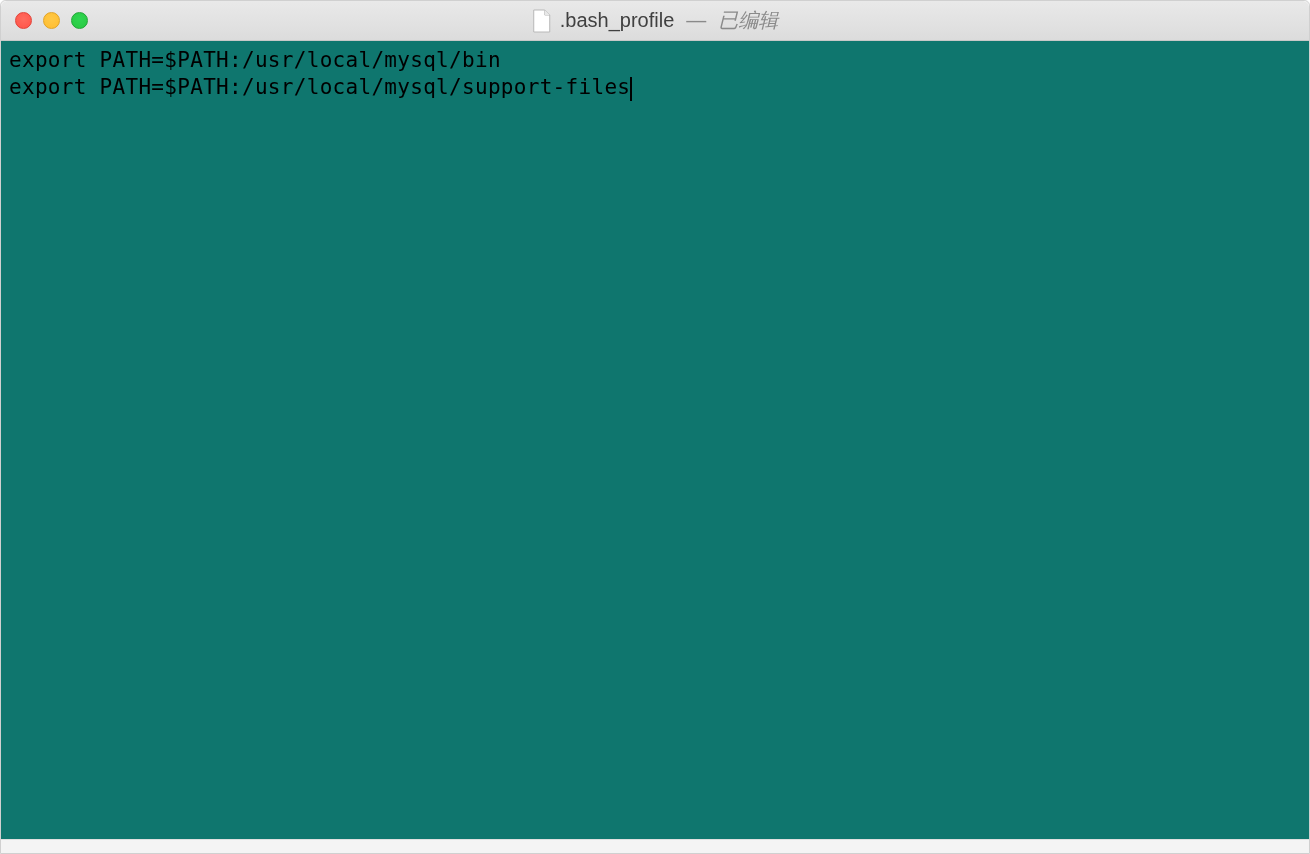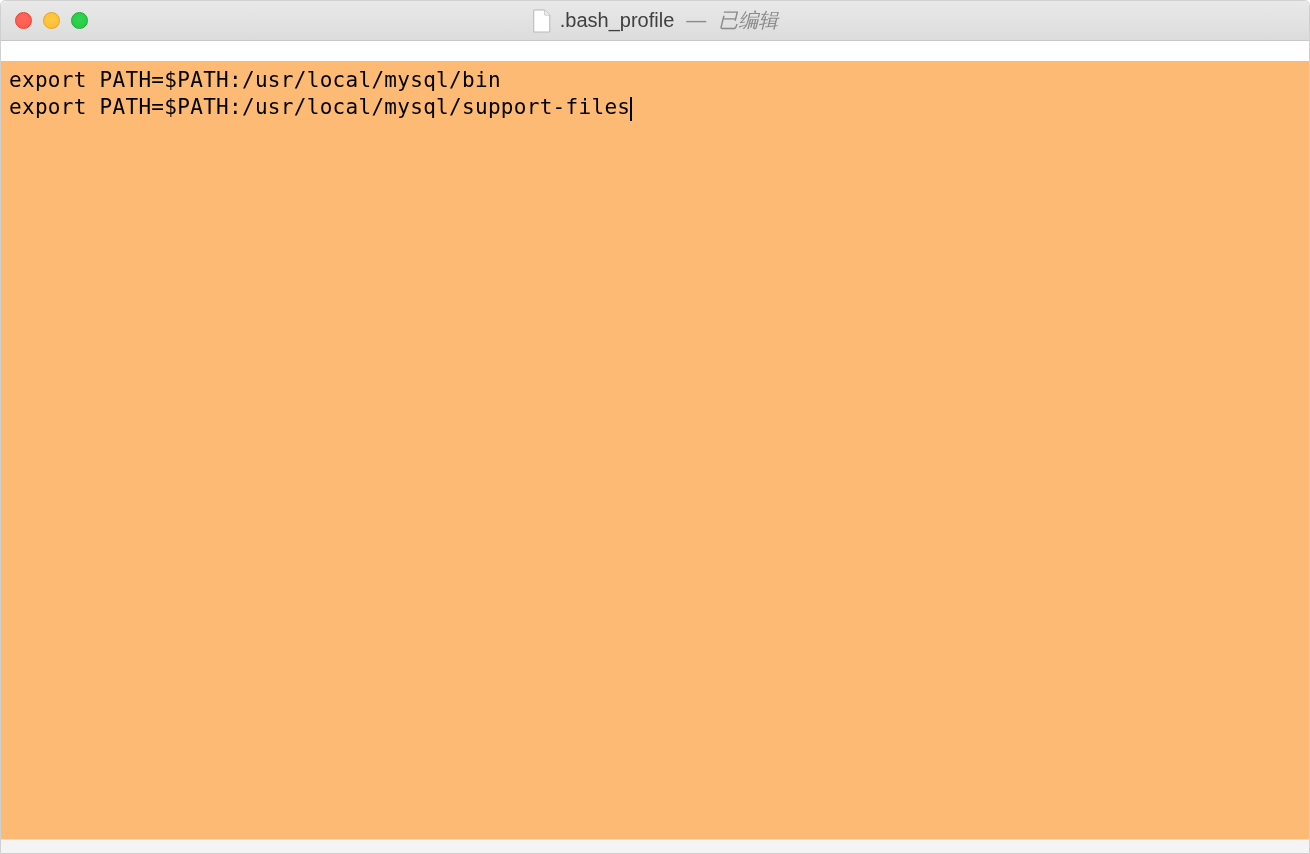--- a/index.html
+++ b/index.html
@@ -79,25 +79,24 @@
     color: #8a8a8a;
     margin: 0 4px;
   }
   .title-status {
     color: #8a8a8a;
     font-weight: 400;
     font-style: italic;
   }
   .content {
     flex: 1;
-    background: #fdba74;
+    background: #0f766e;
     padding: 6px 8px;
     overflow: auto;
     position: relative;
-    margin-top: 20px;
   }
   .editor-text {
     font-family: "Menlo", "Monaco", "Consolas", monospace;
     font-size: 21px;
     line-height: 1.3;
     white-space: pre;
     color: #000;
     letter-spacing: 0.3px;
   }
   .cursor {

